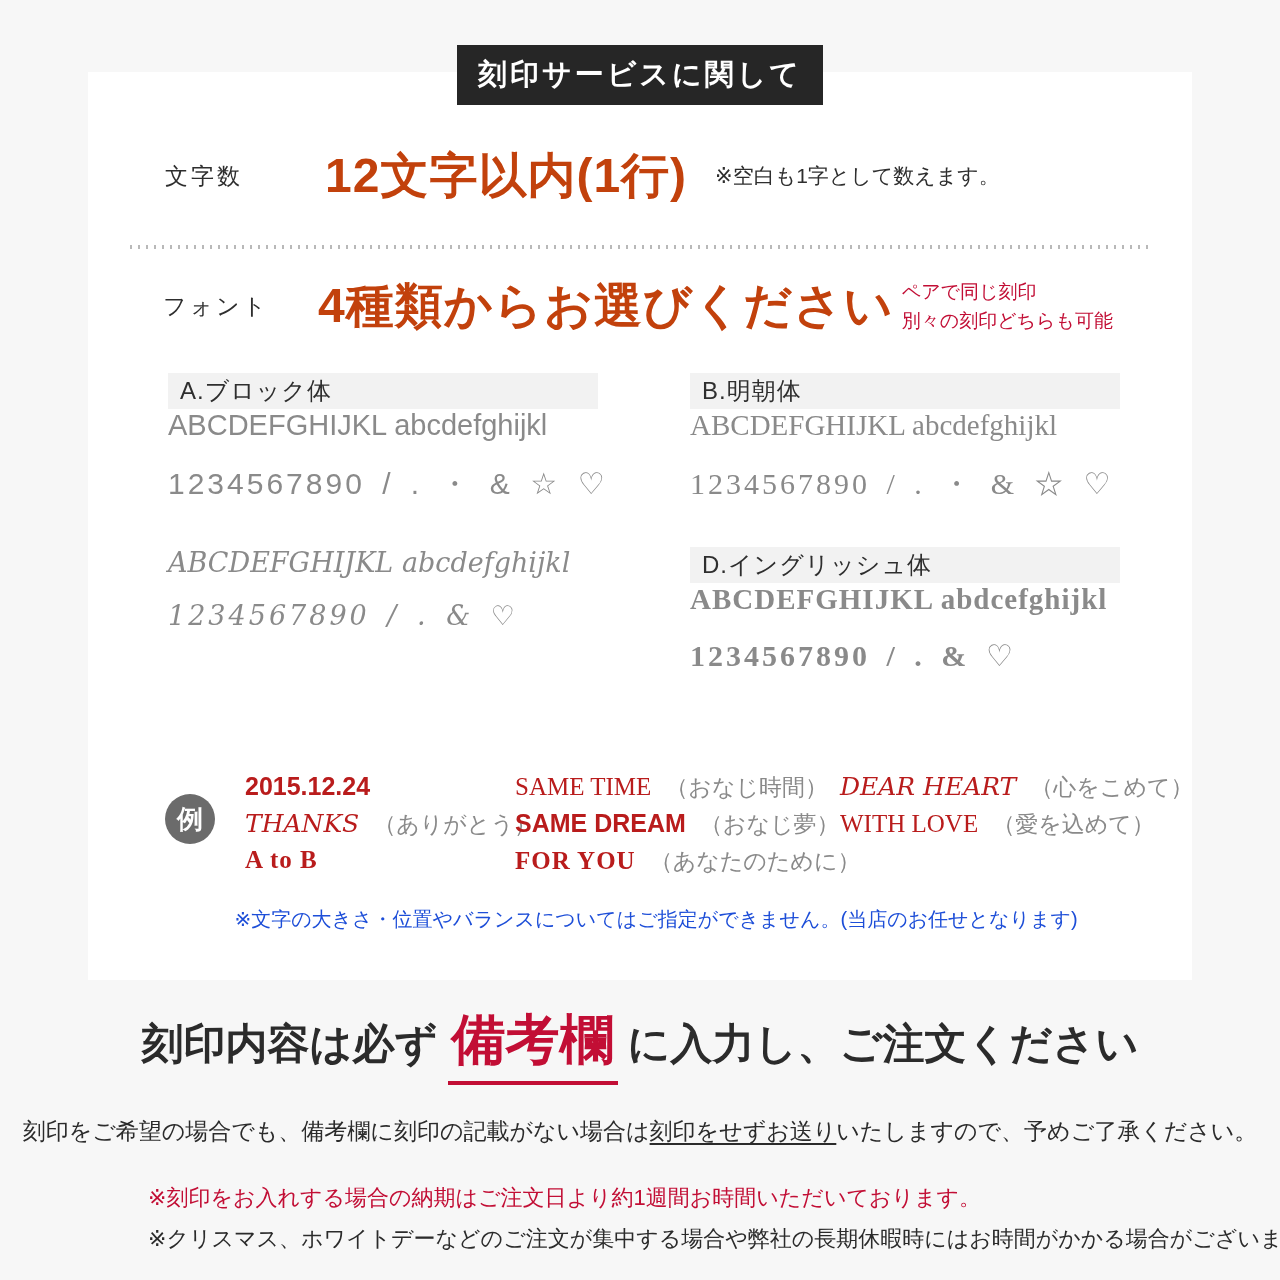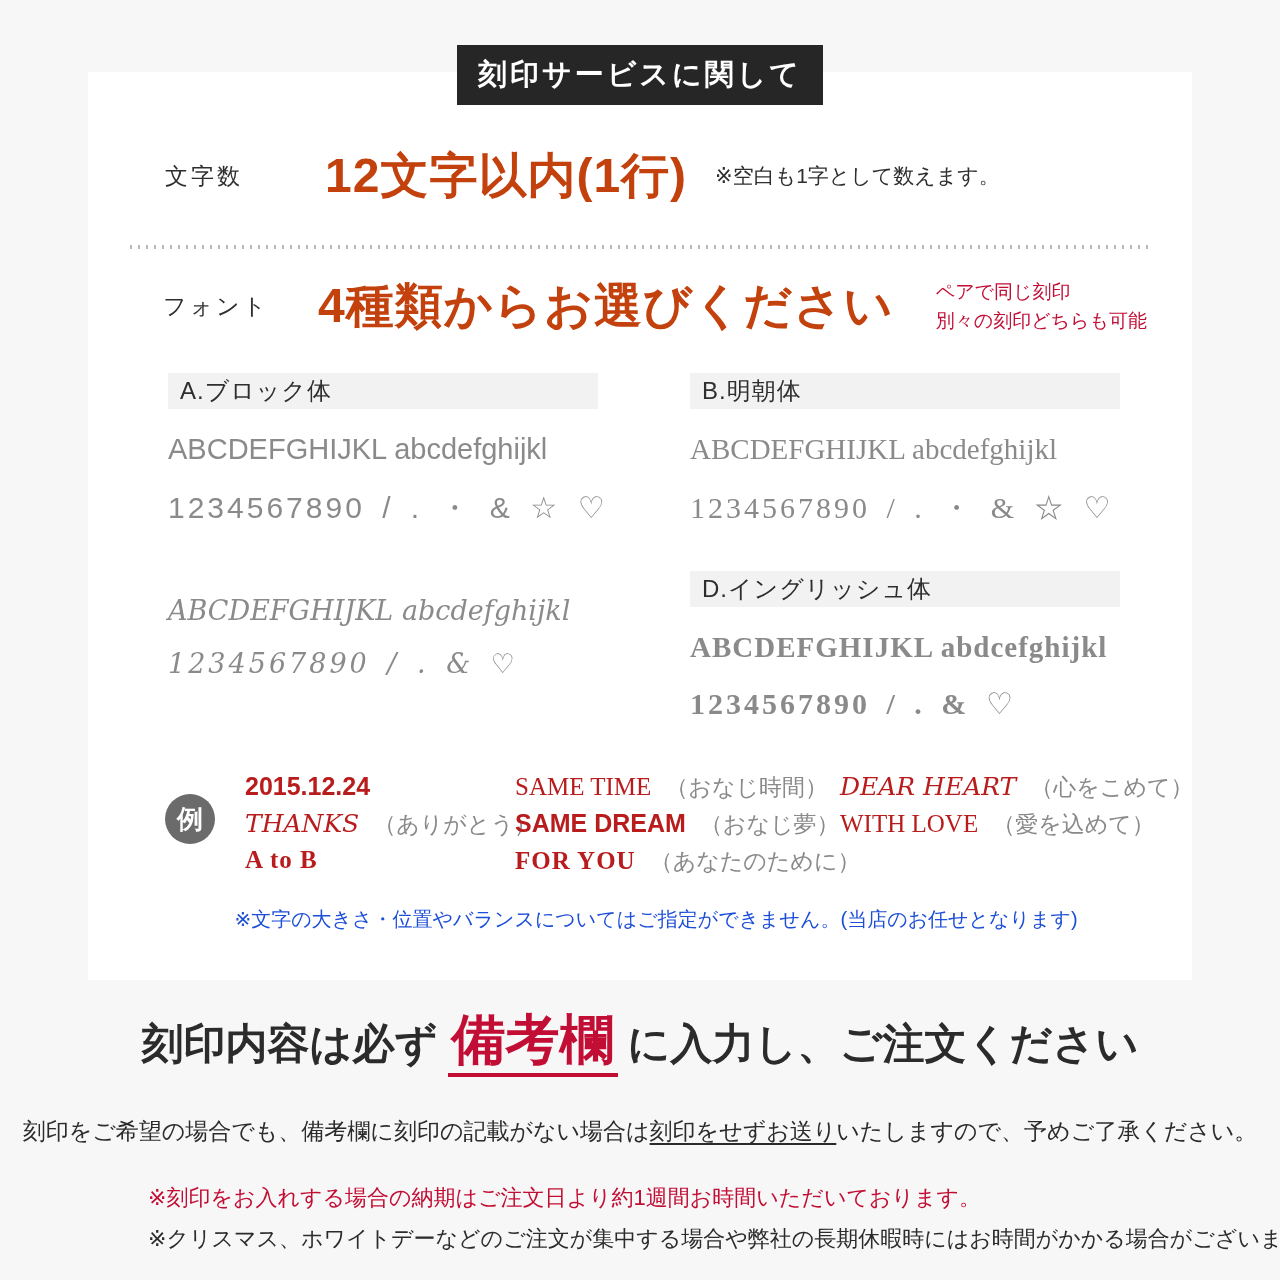--- a/index.html
+++ b/index.html
@@ -35,32 +35,32 @@
   .dotted-divider {
     position:absolute; left:42px; top:173px; width:1020px; height:4px;
     background:repeating-linear-gradient(90deg,#b9b9b9 0 2px,transparent 2px 8px);
   }
   .row-font {
     position:absolute; left:75px; top:198px; width:1010px; height:72px;
     display:flex; align-items:center;
   }
   .row-font .label { width:155px; flex:0 0 155px; }
   .row-font .big-red { font-size:48px; }
-  .pair-note { margin-left:42px; color:#c20e35; font-size:19px; line-height:29px; white-space:nowrap; }
+  .pair-note { margin-left:8px; color:#c20e35; font-size:19px; line-height:29px; white-space:nowrap; }
   
   .font-grid {
     position:absolute; left:80px; top:301px; width:952px;
     display:grid; grid-template-columns:430px 430px; column-gap:92px; row-gap:42px;
   }
   .font-card-header {
     background:#f2f2f2; height:36px; display:flex; align-items:center;
     padding-left:12px; font-size:24px; color:#2e2e2e; letter-spacing:1px;
   }
   .sample { color:#8a8a8a; white-space:nowrap; }
-  .sample.letters { margin-top:24px; font-size:29px; }
+  .sample.letters { font-size:29px; }
   .sample.nums { margin-top:22px; font-size:30px; letter-spacing:3px; word-spacing:6px; }
   .f-sans { font-family:"Liberation Sans","DejaVu Sans",sans-serif; }
   .f-serif { font-family:"Liberation Serif","DejaVu Serif",serif; }
   .f-script { font-family:"DejaVu Serif","Liberation Serif",serif; font-style:italic; }
   .f-script.letters, .f-script.nums { font-size:27px; }
   .f-black { font-family:"Liberation Serif","DejaVu Serif",serif; font-weight:bold; letter-spacing:1px; }
   
   .examples {
     position:absolute; left:77px; top:700px; width:1010px;
     display:flex; align-items:flex-start;
@@ -82,21 +82,21 @@
     position:absolute; left:16px; top:834px; width:100%;
     text-align:center; font-size:20px; color:#1d4ed8;
   }
   
   .footer-heading {
     position:absolute; left:0; top:1004px; width:100%;
     text-align:center; font-size:42px; font-weight:bold; color:#2b2b2b; white-space:nowrap;
   }
   .footer-heading .hl {
     color:#c20e35; font-size:54px; font-weight:bold;
-    border-bottom:4px solid #c20e35; padding:0 4px 4px 4px; margin:0 10px;
+    border-bottom:4px solid #c20e35; padding:0 4px 12px 4px; margin:0 10px;
   }
   .footer-para {
     position:absolute; left:0; top:1116px; width:100%;
     text-align:center; font-size:23px; color:#2b2b2b; white-space:nowrap;
   }
   .footer-para .u { text-decoration:underline; text-underline-offset:4px; }
   .footer-note { position:absolute; left:148px; font-size:22px; white-space:nowrap; }
   .footer-note.red { top:1183px; color:#c20e35; }
   .footer-note.gray { top:1224px; color:#2b2b2b; }
 </style>

